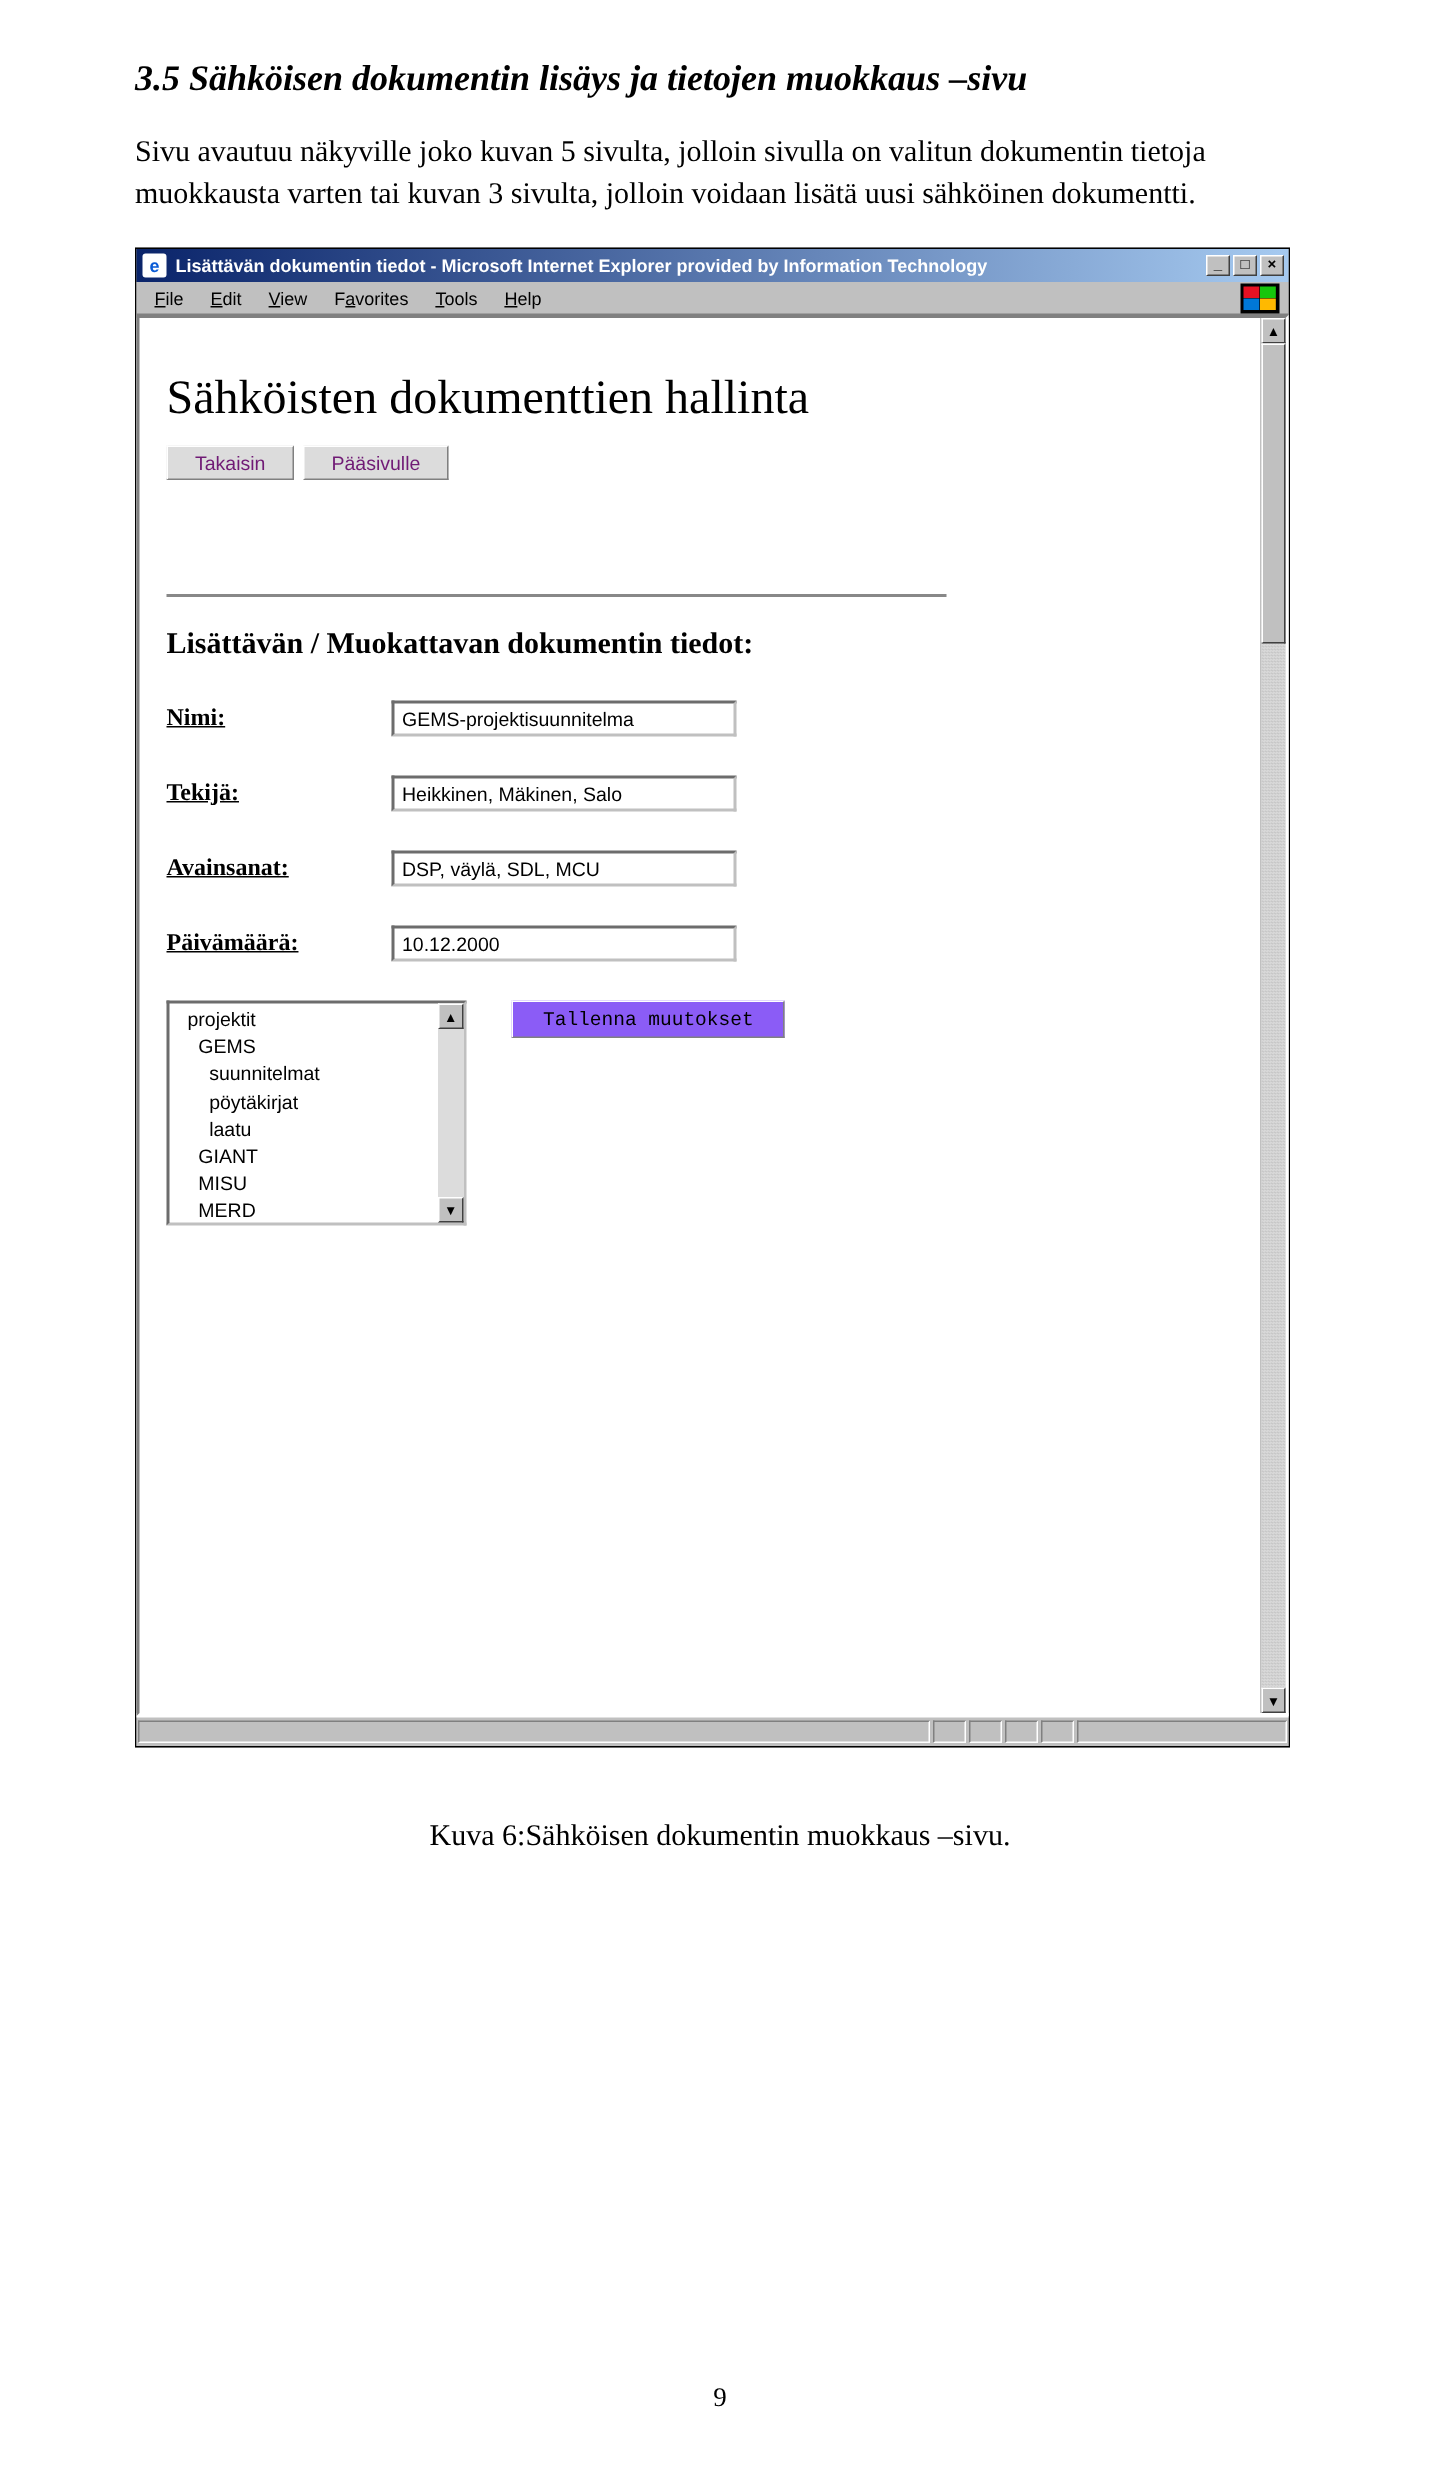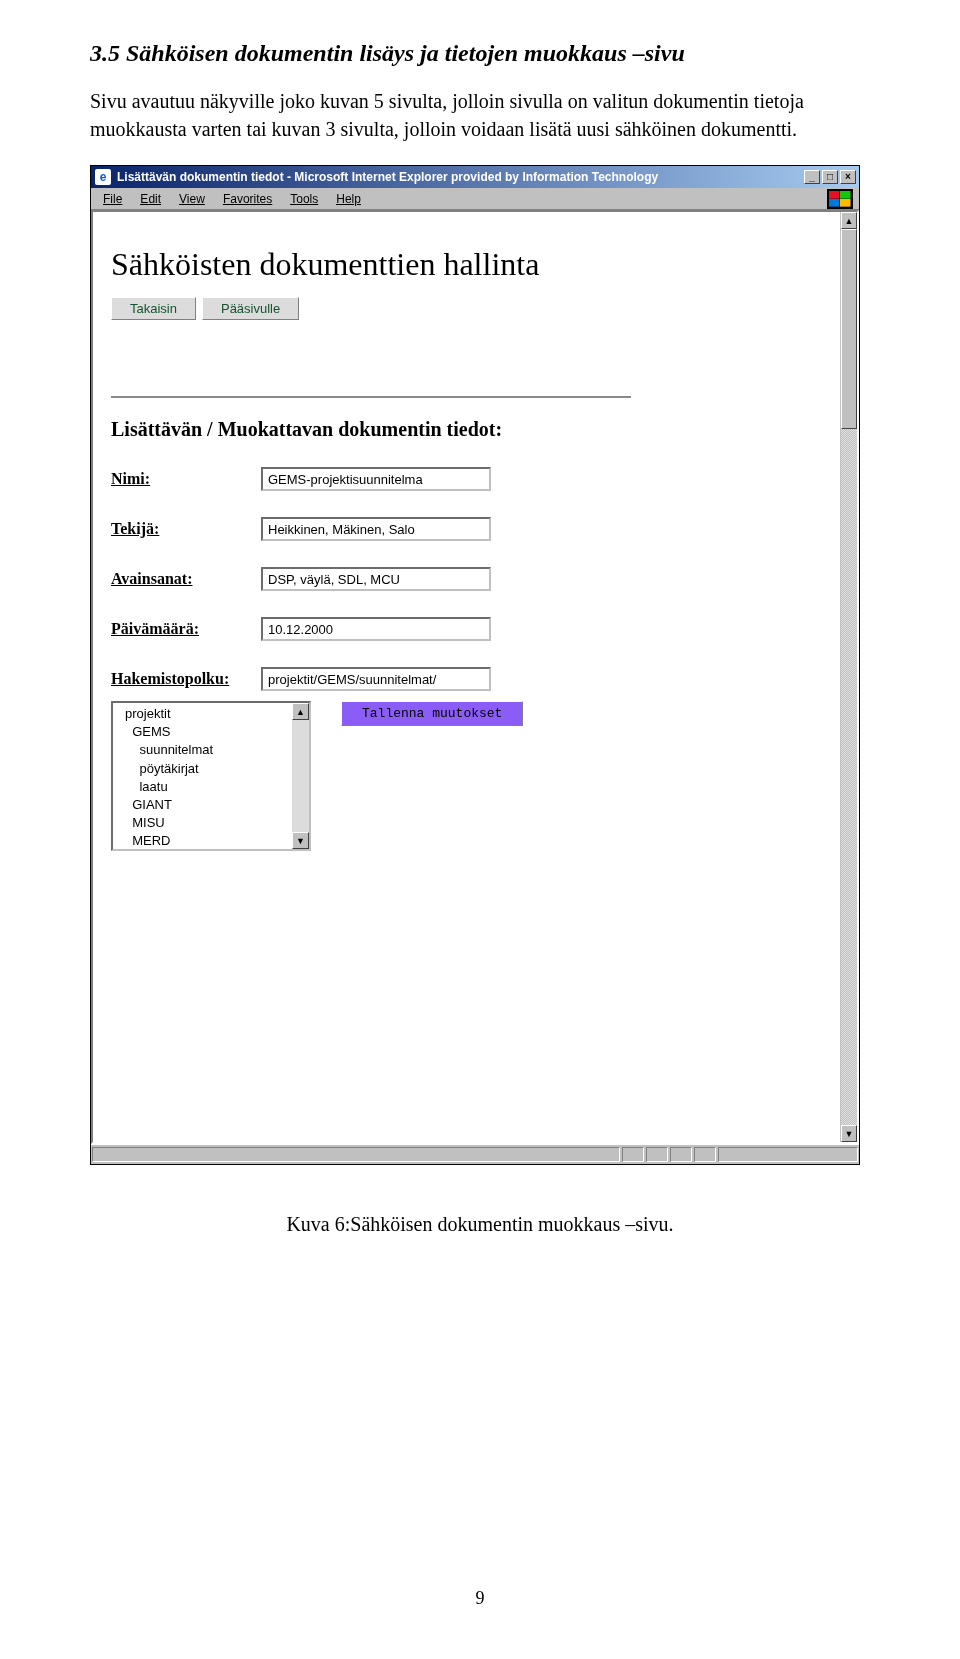--- a/index.html
+++ b/index.html
@@ -57,21 +57,21 @@
   .menu-bar {
     display: flex;
     align-items: center;
     height: 22px;
     padding: 0 4px;
     background: #c0c0c0;
     border-bottom: 1px solid #808080;
     justify-content: space-between;
   }
   .menu-items { display: flex; gap: 2px; }
-  .menu-item { padding: 2px 8px; font-size: 12px; text-decoration: underline; }
+  .menu-item { padding: 2px 8px; font-size: 12px; }
   .menu-item u { text-decoration: underline; }
   .flag-logo {
     width: 26px; height: 20px;
     background: #000;
     display: inline-block;
     position: relative;
     margin-right: 2px;
   }
   .flag-logo::before {
     content: ""; position: absolute; inset: 2px;
@@ -119,21 +119,21 @@
     font-size: 32px; font-weight: normal; margin: 22px 0 14px 0;
   }
   .btn-row { display: flex; gap: 6px; margin-bottom: 76px; }
   .grey-btn {
     background: #dcdcdc;
     border: 1px solid #808080;
     border-top-color: #fff; border-left-color: #fff;
     padding: 3px 18px;
     font-family: Arial, sans-serif;
     font-size: 13px;
-    color: #14532d;
+    color: #701a75;
   }
   .hr-line { border: none; border-top: 2px solid #888; width: 520px; margin-bottom: 20px; }
   .subheading { font-size: 20px; font-weight: bold; margin-bottom: 26px; }
   .form-row { display: flex; align-items: center; margin-bottom: 26px; }
   .form-label { width: 150px; font-weight: bold; font-size: 16px; text-decoration: underline; }
   .text-input {
     width: 230px; height: 24px;
     border: 2px inset #c0c0c0;
     background: #fff;
     padding: 2px 5px;
@@ -239,24 +239,20 @@
         <div class="form-label">Tekijä:</div>
         <input class="text-input" value="Heikkinen, Mäkinen, Salo" style="">
       </div>
       <div class="form-row">
         <div class="form-label">Avainsanat:</div>
         <input class="text-input" value="DSP, väylä, SDL, MCU" style="">
       </div>
       <div class="form-row">
         <div class="form-label">Päivämäärä:</div>
         <input class="text-input" value="10.12.2000" style="">
-      </div>
-      <div class="form-row" style="margin-bottom:10px;">
-        <div class="form-label">Hakemistopolku:</div>
-        <input class="text-input" value="projektit/GEMS/suunnitelmat/" style="">
       </div>
 
       <div class="bottom-row">
         <div class="listbox">
           <div class="listbox-content">projektit
   GEMS
     suunnitelmat
     pöytäkirjat
     laatu
   GIANT

